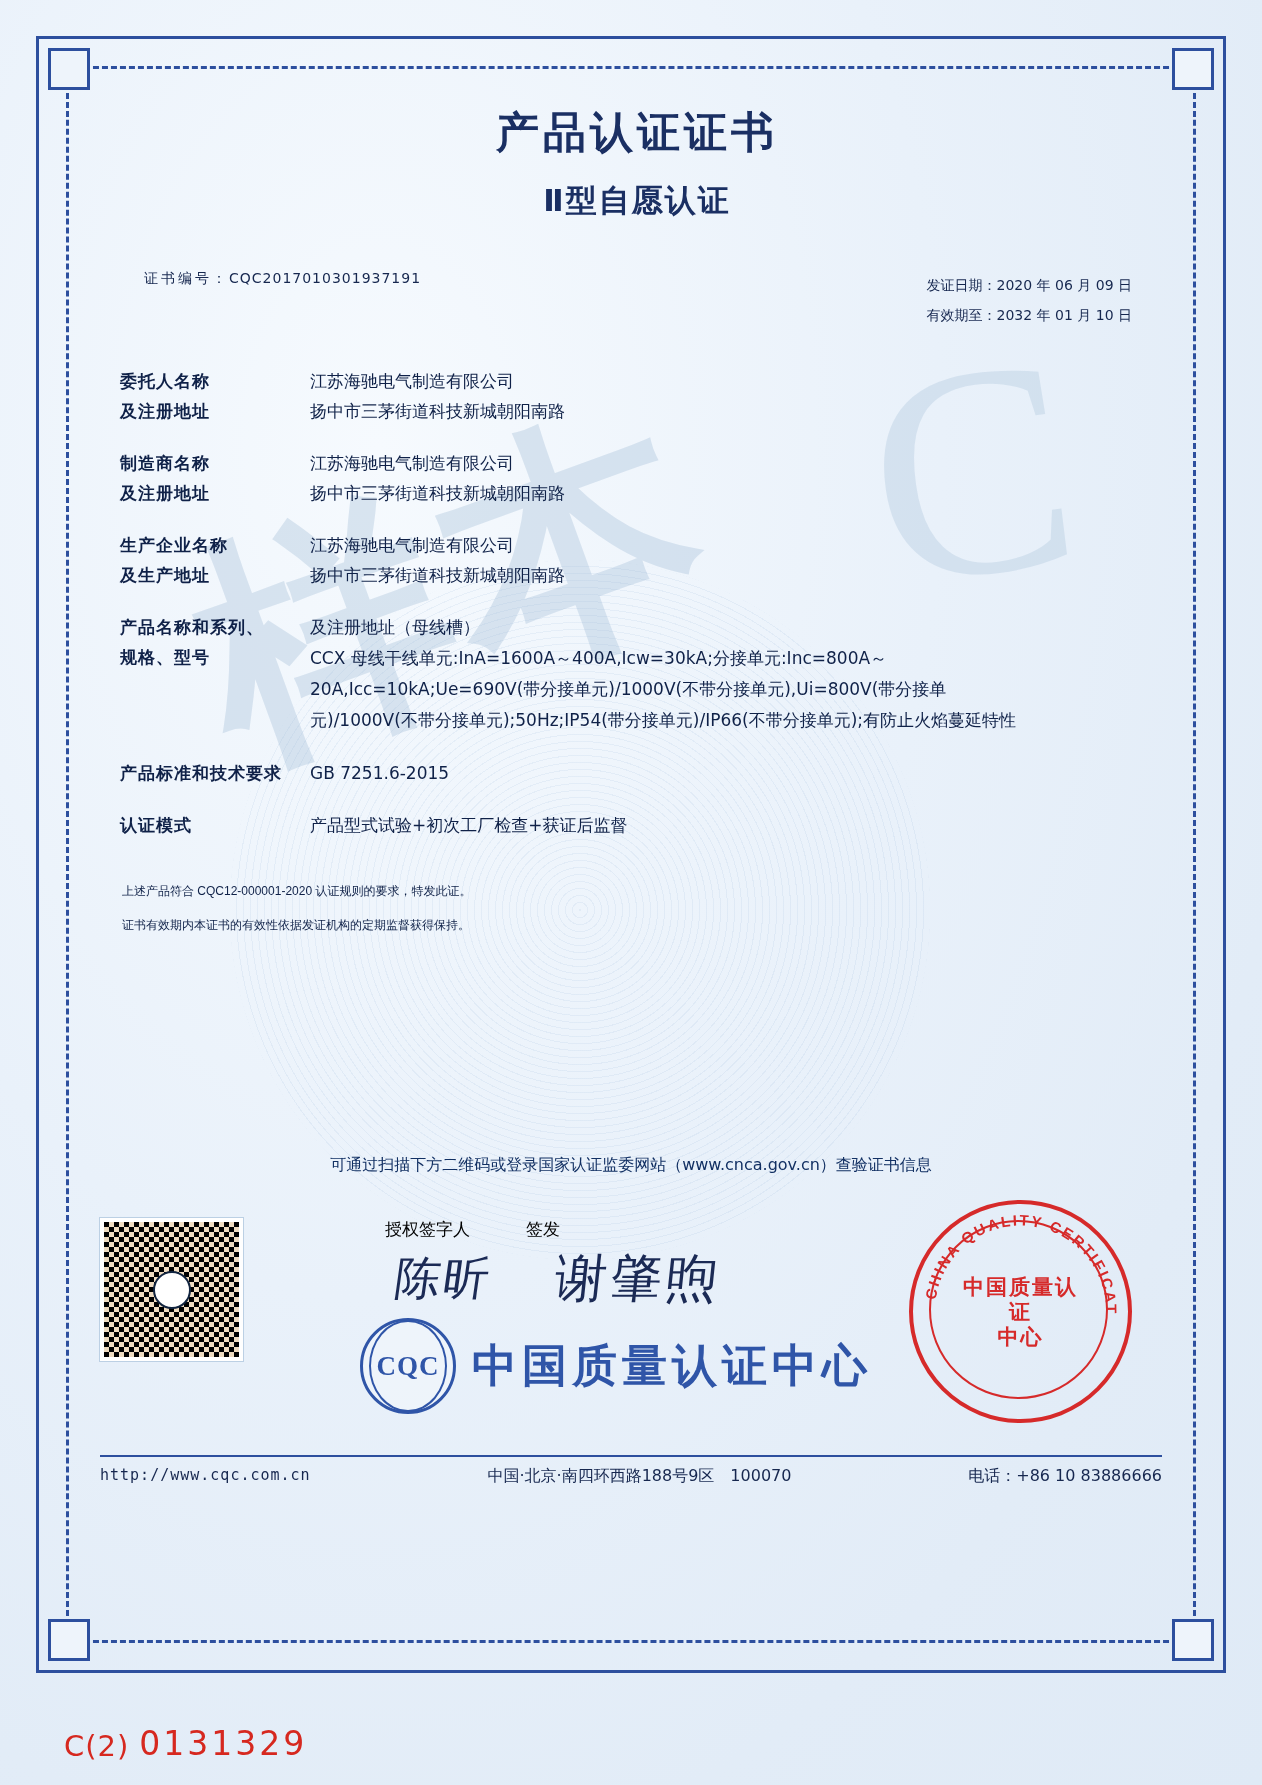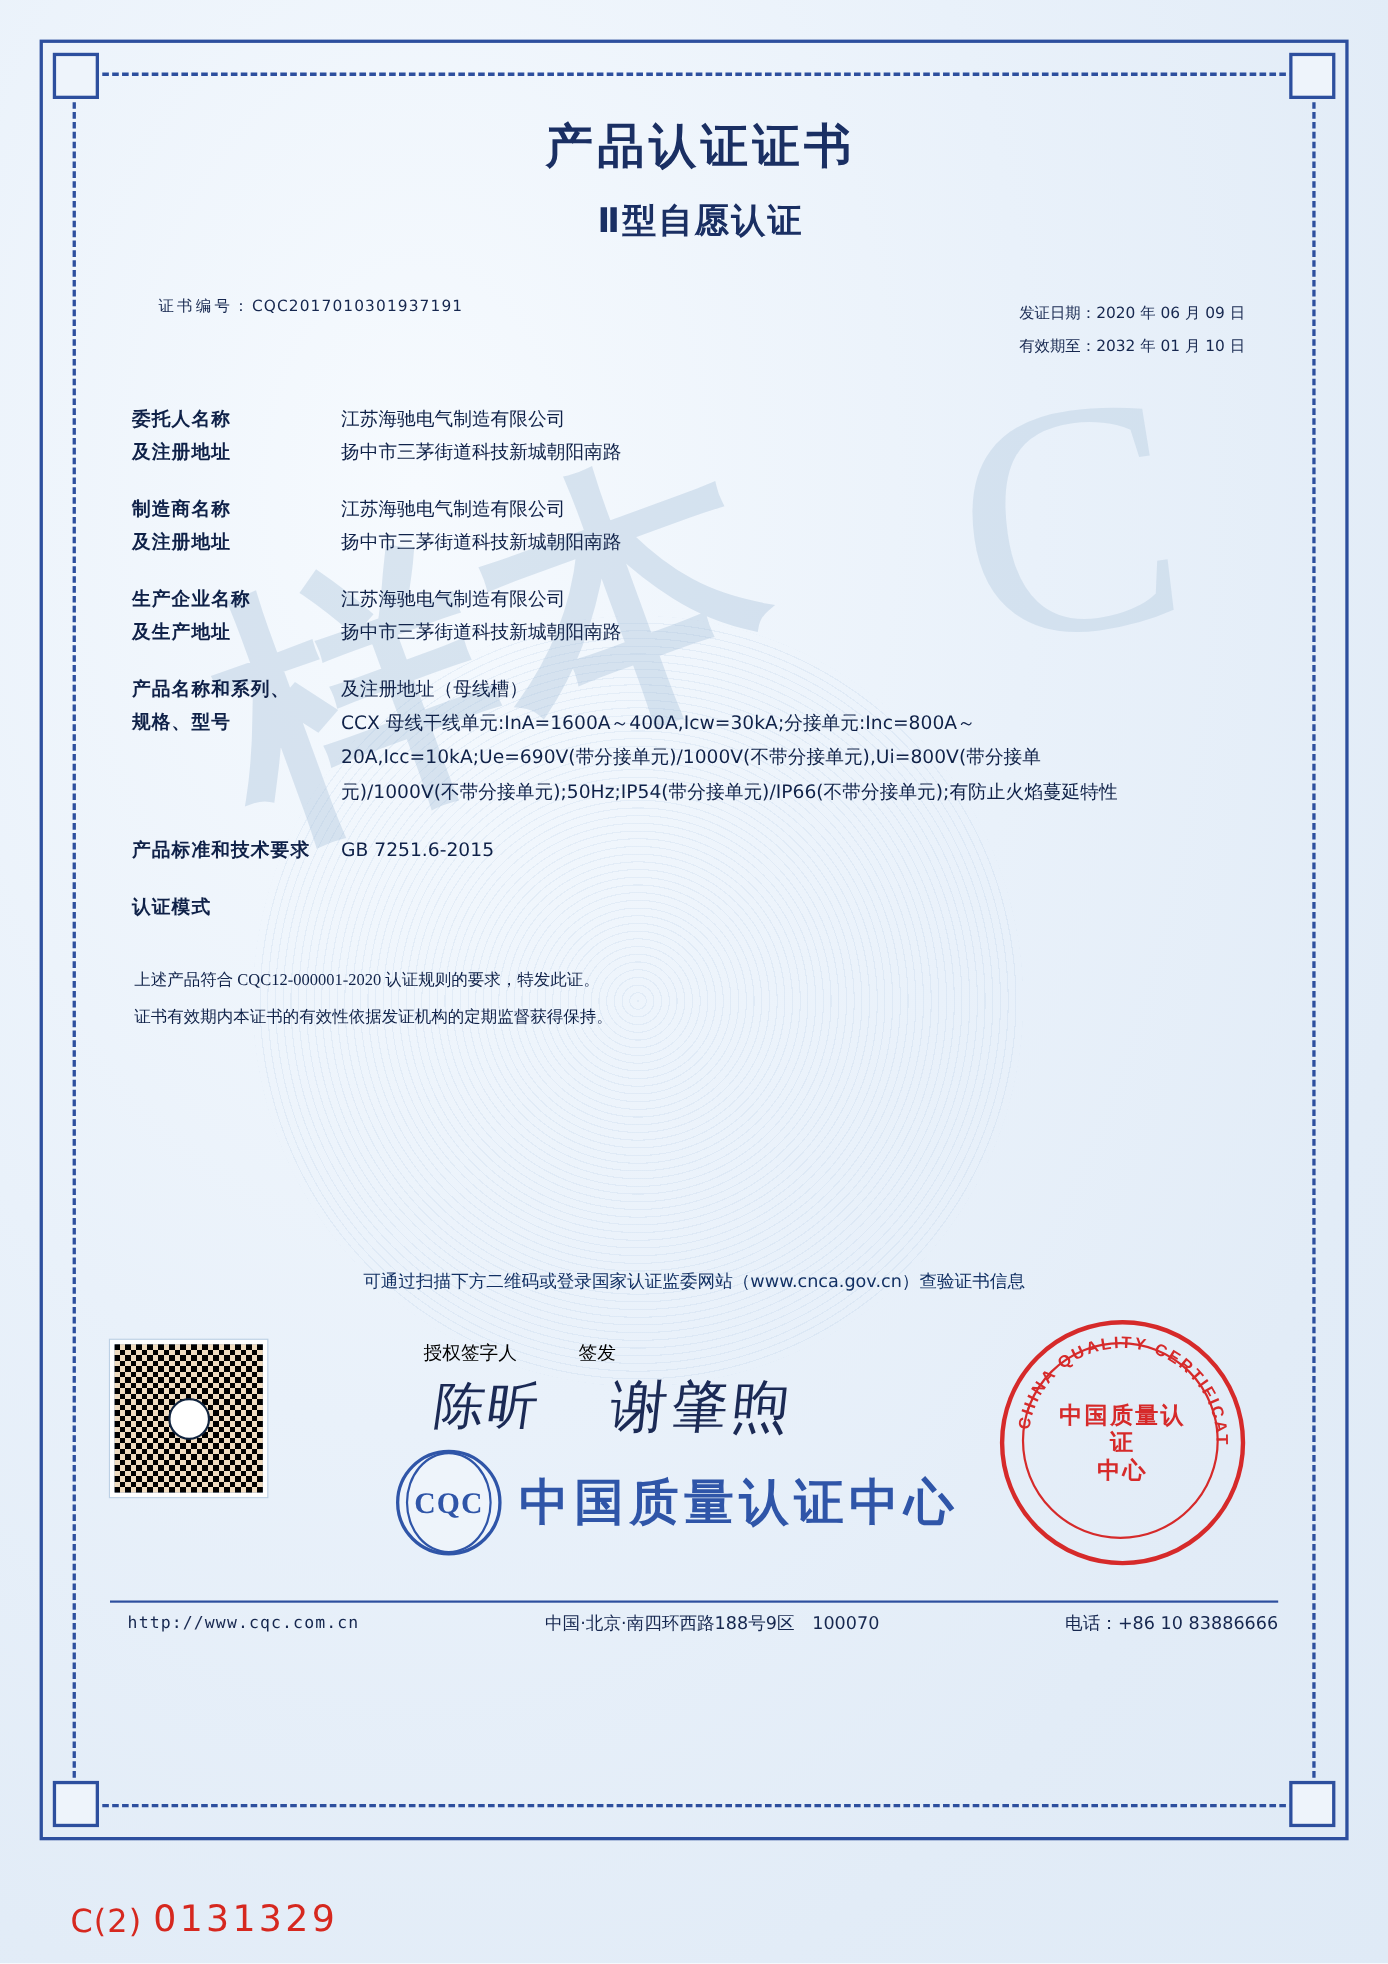--- a/index.html
+++ b/index.html
@@ -159,24 +159,24 @@
     flex: 1;
     line-height: 30px;
     font-family: "DejaVu Sans", sans-serif;
   }
   .field .value .v2 { display: block; }
   .field.product .value { line-height: 31px; }
 
   .statement {
     margin-top: 34px;
     margin-left: 22px;
-    font-size: 15px;
+    font-size: 12px;
     color: #0f2148;
     line-height: 34px;
-    font-family: Liberation Serif, serif;
+    font-family: Liberation Sans, sans-serif;
   }
 
   .verify-note {
     position: absolute;
     left: 0; right: 0;
     top: 1155px;
     text-align: center;
     font-size: 16px;
     color: #123063;
     font-family: "DejaVu Sans", sans-serif;
@@ -316,21 +316,20 @@
   }
   .footer {
     position: absolute;
     left: 100px; right: 100px;
     top: 1466px;
     display: flex;
     justify-content: space-between;
     font-size: 16px;
     color: #16274f;
     font-family: "DejaVu Sans", sans-serif;
-    margin-left: 16px;
   }
   .footer .url { font-family: "DejaVu Sans Mono", monospace; letter-spacing: 1px; font-size: 15px; }
 
   .serial {
     position: absolute;
     left: 64px;
     bottom: 22px;
     color: #d6281f;
     font-family: "DejaVu Sans", sans-serif;
   }
@@ -420,20 +419,21 @@
         </div>
       </div>
 
       <div class="field">
         <div class="label">产品标准和技术要求</div>
         <div class="value">GB 7251.6-2015</div>
       </div>
 
       <div class="field">
         <div class="label">认证模式</div>
+        <div class="value">产品型式试验+初次工厂检查+获证后监督</div>
       </div>
 
     </div>
 
     <div class="statement">
       <div>上述产品符合 CQC12-000001-2020 认证规则的要求，特发此证。</div>
       <div>证书有效期内本证书的有效性依据发证机构的定期监督获得保持。</div>
     </div>
   </div>
 

